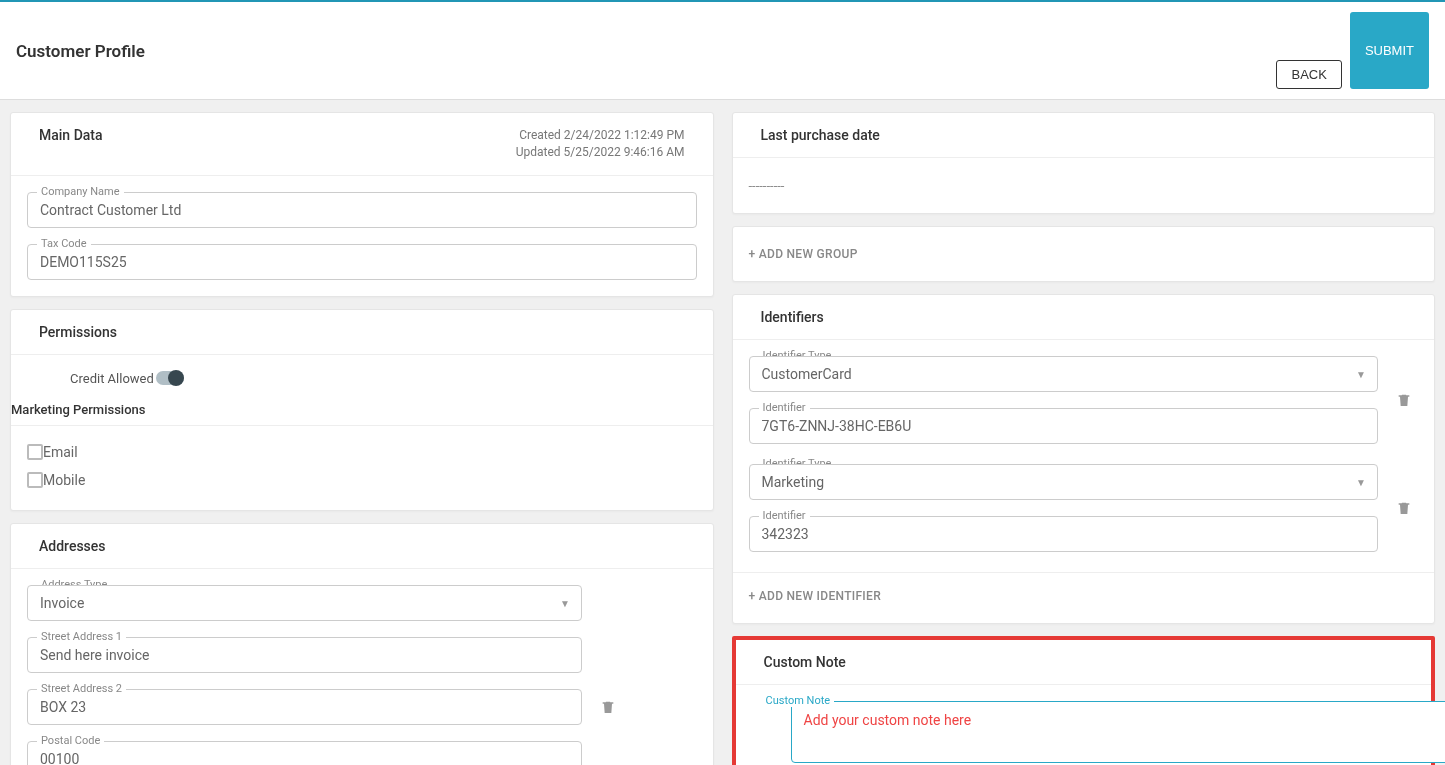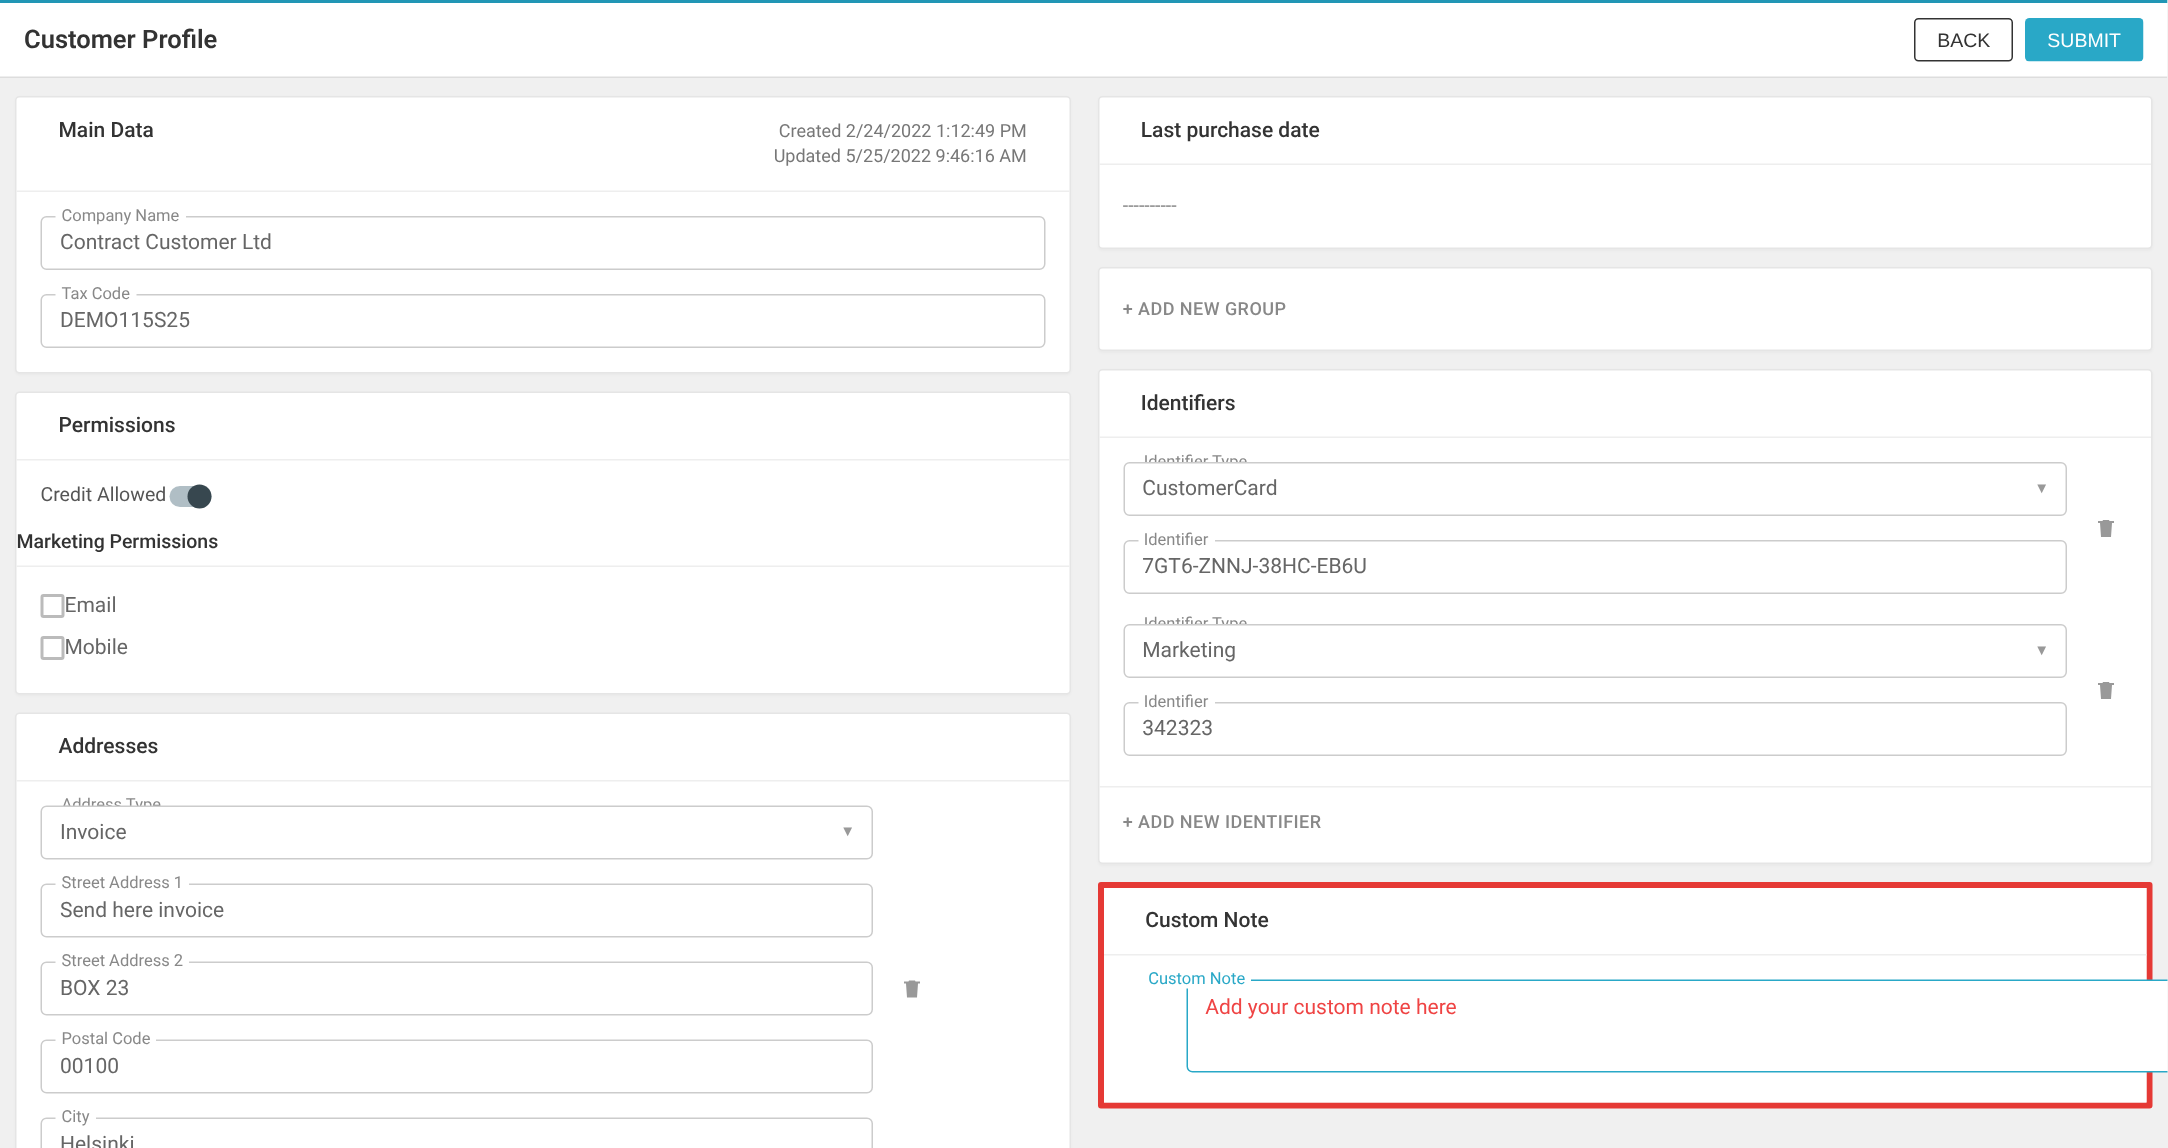--- a/index.html
+++ b/index.html
@@ -20,21 +20,21 @@
   }
   .header h1 { font-size: 17px; font-weight: 600; color: #333; }
   .header-actions { display: flex; gap: 8px; }
   .btn {
     padding: 6px 14px;
     font-size: 13px;
     border-radius: 3px;
     cursor: pointer;
     border: 1px solid transparent;
   }
-  .btn-back { background: #fff; border: 1px solid #333; color: #333; }
+  .btn-back { background: #fff; border: 1px solid #333; color: #333; margin-top: 48px; }
   .btn-submit { background: #29a8c7; color: #fff; }
   .content {
     display: flex;
     gap: 18px;
     padding: 12px 10px;
   }
   .col { flex: 1; display: flex; flex-direction: column; gap: 12px; }
   .card {
     background: #fff;
     border: 1px solid #e5e5e5;
@@ -82,21 +82,21 @@
   .select-wrap { position: relative; }
   .select-caret {
     position: absolute;
     right: 12px;
     top: 50%;
     transform: translateY(-50%);
     pointer-events: none;
     color: #999;
     font-size: 10px;
   }
-  .toggle-row { display: flex; align-items: flex-end; gap: 2px; margin-bottom: 4px; }
+  .toggle-row { display: flex; align-items: flex-start; gap: 2px; margin-bottom: 4px; margin-left: 43px; }
   .toggle-label { font-size: 13px; color: #555; }
   .toggle {
     width: 28px; height: 14px; background: #ccc; border-radius: 14px;
     position: relative; cursor: pointer;
   }
   .toggle.on { background: #b0bec5; }
   .toggle-knob {
     position: absolute; width: 16px; height: 16px; background: #37474f;
     border-radius: 50%; top: -1px; left: 12px;
   }

